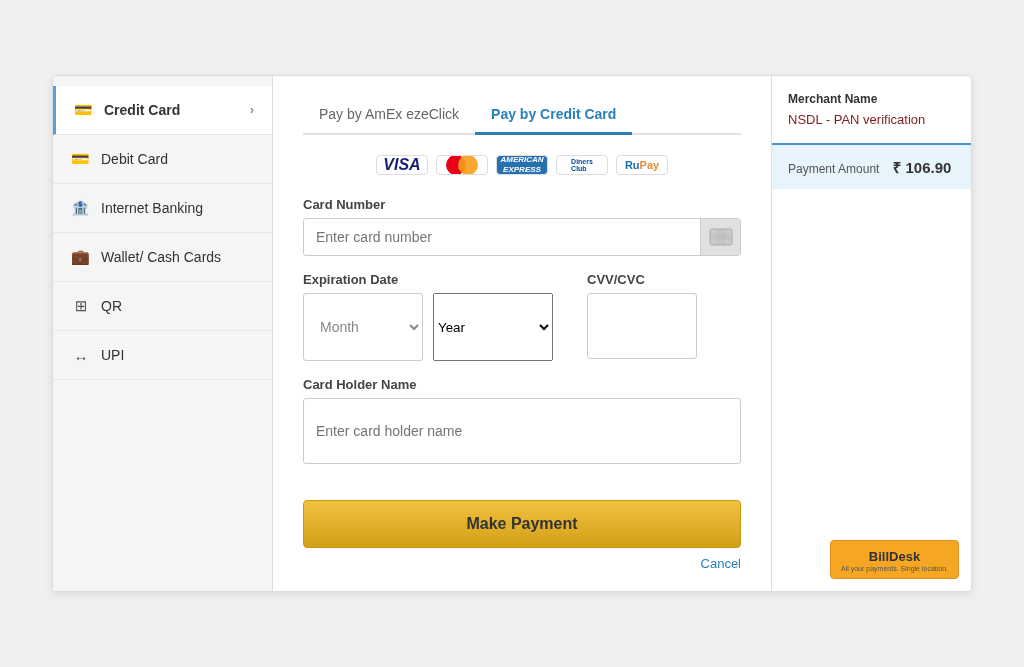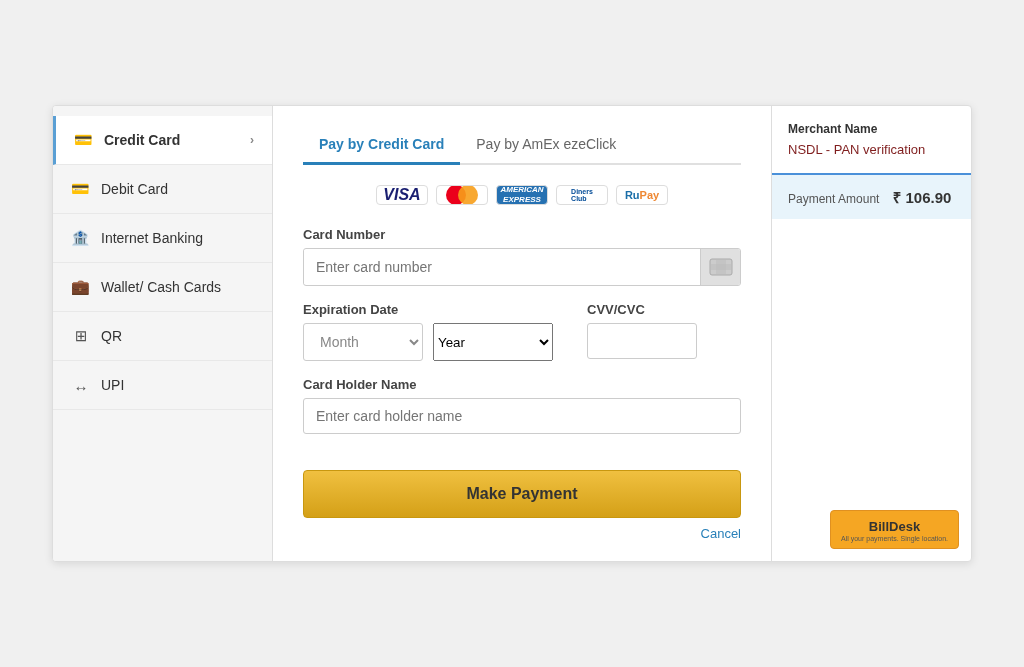--- a/index.html
+++ b/index.html
@@ -158,21 +158,21 @@
     }
     .expiry-group {
       display: flex;
       flex-direction: column;
     }
     .expiry-fields {
       display: flex;
       gap: 10px;
     }
     .expiry-select, .cvv-input, .cardholder-input {
-      padding: 9px 12px;
+      padding: 24px 12px;
       border: 1px solid #ccc;
       border-radius: 3px;
       font-size: 14px;
       color: #888;
       outline: none;
       background: #fff;
     }
     .expiry-select { width: 120px; }
     .year-select { width: 120px; }
     .cvv-group { display: flex; flex-direction: column; margin-left: 20px; }
@@ -326,25 +326,25 @@
       <div class="sidebar-item-left">
         <span class="sidebar-icon">↔</span>
         <span>UPI</span>
       </div>
     </div>
   </div>
 
   <div class="content-area">
     
     <div class="tabs">
+      <div class="tab">
+        <span>Pay by AmEx ezeClick</span>
+      </div>
       <div class="tab active">
         <span>Pay by Credit Card</span>
-      </div>
-      <div class="tab">
-        <span>Pay by AmEx ezeClick</span>
       </div>
     </div>
 
     
     <div class="card-logos">
       <div class="card-logo visa-logo">VISA</div>
       <div class="card-logo mc-logo">
         <div class="mc-circles">
           <div class="mc-circle-left"></div>
           <div class="mc-circle-right"></div>

